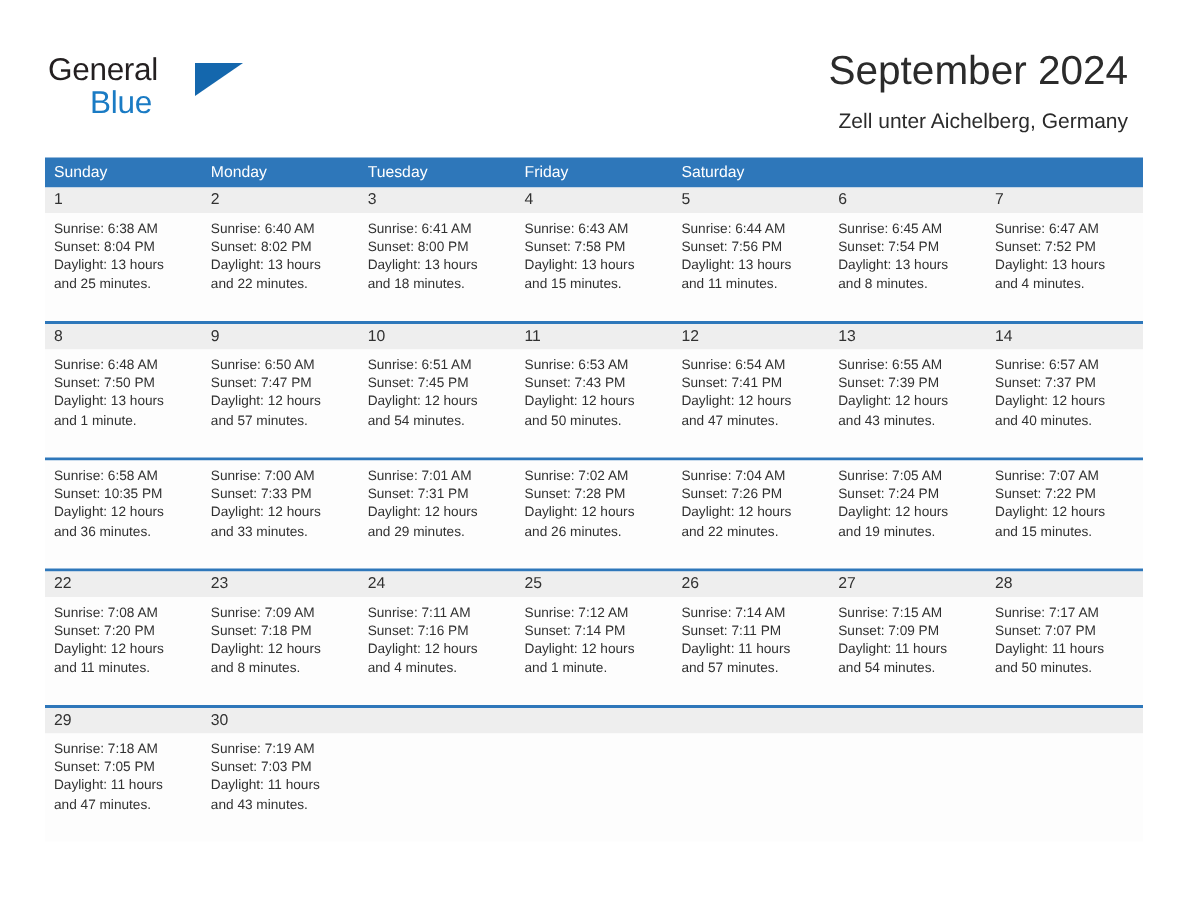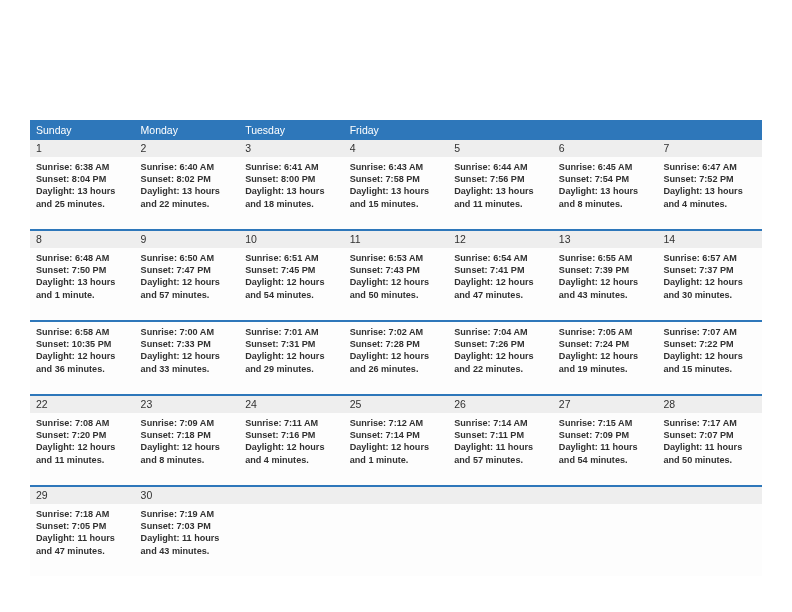--- a/index.html
+++ b/index.html
@@ -72,21 +72,20 @@
     line-height: 20px;
     margin-top: 6px;
     white-space: nowrap;
   }
 
   
   .calendar {
     position: absolute;
     left: 30px; top: 105px;
     width: 732px;
-    margin-top: 15px;
   }
   .dow-row {
     display: flex;
     width: 732px;
     background: #2e77ba;
   }
   .dow-cell {
     width: 104.57px;
     height: 20px;
     line-height: 20px;
@@ -124,37 +123,52 @@
     width: 732px;
     background: #fdfdfd;
     height: 72px;
   }
   .det-cell {
     width: 104.57px;
     padding: 4px 5px 0 6px;
     font-size: 9.1px;
     line-height: 12.2px;
     color: #313131;
-    font-weight: 700;
+    font-weight: 400;
   }
   .det-line { display: block; white-space: nowrap; }
   .empty { visibility: hidden; }
 </style>
 </head>
 <body>
 
 <div class="page">
 
+  <div class="header">
+
+    <div class="brand">
+      <span class="brand-general">General</span>
+      <span class="brand-blue">Blue</span>
+      <span class="brand-triangle"></span>
+    </div>
+
+    <div class="title-block">
+      <div class="cal-title">September 2024</div>
+      <div class="cal-subtitle">Zell unter Aichelberg, Germany</div>
+    </div>
+
+  </div>
 
   <div class="calendar">
     <div class="dow-row">
         <div class="dow-cell">Sunday</div>
         <div class="dow-cell">Monday</div>
         <div class="dow-cell">Tuesday</div>
         <div class="dow-cell">Friday</div>
+        <div class="dow-cell">Saturday</div>
       </div>
     <div id="weeks-container">
         <div class="week">
           <div class="week-numbers">
             <div class="num-cell">1</div>
             <div class="num-cell">2</div>
             <div class="num-cell">3</div>
             <div class="num-cell">4</div>
             <div class="num-cell">5</div>
             <div class="num-cell">6</div>
@@ -249,21 +263,21 @@
             <div class="det-cell">
               <span class="det-line">Sunrise: 6:55 AM</span>
               <span class="det-line">Sunset: 7:39 PM</span>
               <span class="det-line">Daylight: 12 hours</span>
               <span class="det-line">and 43 minutes.</span>
             </div>
             <div class="det-cell">
               <span class="det-line">Sunrise: 6:57 AM</span>
               <span class="det-line">Sunset: 7:37 PM</span>
               <span class="det-line">Daylight: 12 hours</span>
-              <span class="det-line">and 30 minutes.</span>
+              <span class="det-line">and 40 minutes.</span>
             </div>
           </div>
         </div>
         <div class="week">
           <div class="week-details">
             <div class="det-cell">
               <span class="det-line">Sunrise: 6:58 AM</span>
               <span class="det-line">Sunset: 10:35 PM</span>
               <span class="det-line">Daylight: 12 hours</span>
               <span class="det-line">and 36 minutes.</span>

